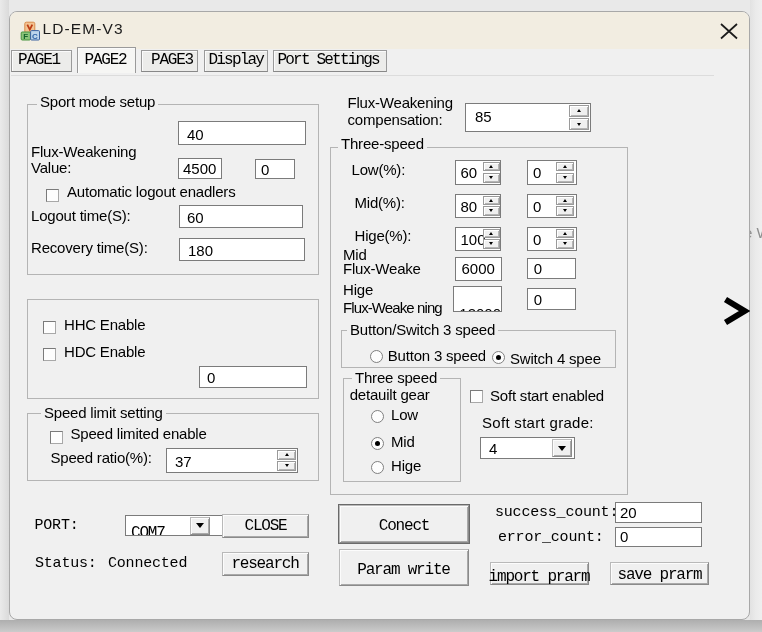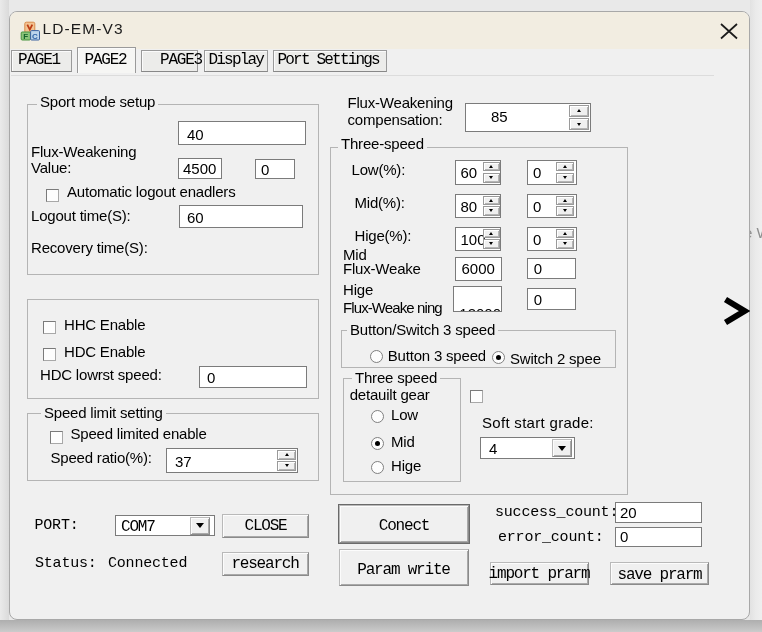--- a/index.html
+++ b/index.html
@@ -57,21 +57,21 @@
   <svg style="position:absolute;left:708px;top:9px" width="22" height="22" viewBox="0 0 22 22">
     <path d="M3 3 L19 17.5 M19 3 L3 17.5" stroke="#1b1b1b" stroke-width="1.7" fill="none"></path>
   </svg>
 
   <div class="tab" style="left:1px;width:61px;padding-left:6px">
       <span class="mono">PAGE1</span>
     </div>
   <div class="tab sel" style="left:66.5px;width:59px;padding-left:7px">
       <span class="mono">PAGE2</span>
     </div>
-  <div class="tab" style="left:131px;width:57px;padding-left:18px">
+  <div class="tab" style="left:131px;width:57px;padding-left:9px">
       <span class="mono">PAGE3</span>
     </div>
   <div class="tab" style="left:194px;width:64px;padding-left:3.5px">
       <span class="mono" style="letter-spacing:-1.8px">Display</span>
     </div>
   <div class="tab" style="left:263px;width:114px;padding-left:3.5px">
       <span class="mono" style="letter-spacing:-1.8px">Port Settings</span>
     </div>
   <div style="position:absolute;left:1px;top:62.5px;width:703px;height:1px;background:#dcdcdc"></div>
 
@@ -80,43 +80,43 @@
   <div class="tb" style="left:168px;top:109px;width:128px;height:24px;padding:4px 0 0 8px">40</div>
   <div class="lbl" style="left:21px;top:131px">Flux-Weakening</div>
   <div class="lbl" style="left:21px;top:147px">Value:</div>
   <div class="tb" style="left:168px;top:146px;width:44px;height:21px;padding:1px 0 0 4px">4500</div>
   <div class="tb" style="left:245px;top:147px;width:40px;height:20px;padding:1px 0 0 5px">0</div>
   <div class="cb" style="left:36px;top:177px"></div>
   <div class="lbl" style="left:57px;top:171px;width:169px;overflow:hidden">Automatic logout enadlers</div>
   <div class="lbl" style="left:21px;top:195px">Logout time(S):</div>
   <div class="tb" style="left:169px;top:193px;width:124px;height:23px;padding:3px 0 0 7px">60</div>
   <div class="lbl" style="left:21px;top:227px">Recovery time(S):</div>
+  <div class="tb" style="left:169px;top:226px;width:126px;height:23px;padding:3px 0 0 8px">180</div>
 
   <div class="grp" style="left:17px;top:287px;width:292px;height:100px"></div>
   <div class="cb" style="left:33px;top:309px"></div>
   <div class="lbl" style="left:54px;top:304px">HHC Enable</div>
   <div class="cb" style="left:33px;top:336px"></div>
   <div class="lbl" style="left:54px;top:331px">HDC Enable</div>
-  <div class="lbl" style="left:30px;top:354px">HDC lowrst speed:</div>
   <div class="tb" style="left:189px;top:354px;width:108px;height:22px;padding:2px 0 0 7px">0</div>
 
   <div class="grp" style="left:17px;top:400.5px;width:292px;height:68.5px"></div>
   <div class="glab" style="left:31px;top:391.5px">Speed limit setting</div>
   <div class="cb" style="left:39.5px;top:418.5px"></div>
   <div class="lbl" style="left:60.5px;top:413px">Speed limited enable</div>
   <div class="lbl" style="left:40.5px;top:436.5px">Speed ratio(%):</div>
   <div class="tb" style="left:156px;top:435.5px;width:132px;height:25px;padding:4px 0 16px 8px">37</div>
   <div class="spin" style="left:267px;top:438px;width:19px;height:20.5px">
     <div class="spb up"></div>
       <div class="spb dn"></div>
   </div>
 
   <div class="lbl" style="left:337.5px;top:81.5px">Flux-Weakening</div>
   <div class="lbl" style="left:337.5px;top:98.5px">compensation:</div>
-  <div class="tb" style="left:455px;top:91px;width:126px;height:28.5px;padding:4px 0 0 25px">85</div>
+  <div class="tb" style="left:455px;top:91px;width:126px;height:28.5px;padding:4px 0 0 9px">85</div>
   <div class="spin" style="left:559px;top:93px;width:20px;height:25px">
     <div class="spb up"></div>
       <div class="spb dn"></div>
   </div>
 
   <div class="grp" style="left:319.5px;top:135px;width:298px;height:347.5px"></div>
   <div class="glab" style="left:328px;top:122.5px">Three-speed</div>
   <div class="lbl" style="left:341.5px;top:148.5px">Low(%):</div>
   <div class="tb" style="left:444.5px;top:147.5px;width:46.5px;height:25px;padding:3px 0 0 5px">60</div>
   <div class="spin" style="left:472.5px;top:149.5px;width:17px;height:21px">
@@ -157,41 +157,42 @@
   <div class="lbl" style="left:333px;top:268.5px">Hige</div>
   <div class="lbl" style="left:333px;top:286.5px;letter-spacing:-0.9px">Flux-Weake ning</div>
   <div class="tb" style="left:443.3px;top:274px;width:48.3px;height:25.5px;padding:18px 0 0 5px">12000</div>
   <div class="tb" style="left:516.8px;top:276px;width:49.5px;height:22px;padding:2px 0 0 6px">0</div>
 
   <div class="grp" style="left:330.5px;top:317.5px;width:275px;height:38px"></div>
   <div class="glab" style="left:337px;top:308.5px">Button/Switch 3 speed</div>
   <div class="rb" style="left:359.5px;top:337.5px"></div>
   <div class="lbl" style="left:377.8px;top:335px;width:97px;overflow:hidden">Button 3 speed</div>
   <div class="rb on" style="left:481.5px;top:339px"></div>
-  <div class="lbl" style="left:500px;top:337.5px">Switch 2 spee</div>
+  <div class="lbl" style="left:500px;top:337.5px">Switch 4 spee</div>
 
   <div class="grp" style="left:333px;top:366px;width:118px;height:103.5px"></div>
   <div class="glab" style="left:342px;top:357px">Three speed</div>
   <div class="lbl" style="left:339.7px;top:374px">detauilt gear</div>
   <div class="rb" style="left:360.7px;top:398.3px"></div>
   <div class="lbl" style="left:381px;top:394px">Low</div>
   <div class="rb on" style="left:360.7px;top:424.5px"></div>
   <div class="lbl" style="left:381px;top:420.5px">Mid</div>
   <div class="rb" style="left:360.7px;top:449px"></div>
   <div class="lbl" style="left:381px;top:445px">Hige</div>
 
   <div class="cb" style="left:460px;top:378px"></div>
+  <div class="lbl" style="left:480px;top:375px">Soft start enabled</div>
   <div class="lbl" style="left:472px;top:402px;letter-spacing:0.3px">Soft start grade:</div>
   <div class="tb" style="left:470px;top:425px;width:94.5px;height:21.5px;padding:2px 0 0 8px">4</div>
   <div class="btn" style="left:542px;top:427px;width:20px;height:18px">
       <span class="dd"></span>
     </div>
 
   <div class="lbl mono" style="left:24.5px;top:505px">PORT:</div>
-  <div class="tb" style="left:105px;top:503px;width:100px;height:21px;padding:1px 0 0 5px"><span class="mono">COM7</span></div>
+  <div class="tb" style="left:115px;top:503px;width:100px;height:21px;padding:7px 0 0 5px"><span class="mono">COM7</span></div>
   <div class="btn" style="left:179.5px;top:504.5px;width:20px;height:18px">
       <span class="dd"></span>
     </div>
   <div class="btn" style="left:212px;top:501.5px;width:87px;height:24px">
       <span class="mono">CLOSE</span>
     </div>
   <div class="lbl mono" style="left:25px;top:543px">Status:</div>
   <div class="lbl mono" style="left:98px;top:543px">Connected</div>
   <div class="btn" style="left:211.5px;top:540px;width:87px;height:23.5px">
       <span class="mono">research</span>
@@ -202,21 +203,21 @@
     </div>
   <div class="btn" style="left:328.5px;top:537px;width:130px;height:37px">
       <span class="mono" style="padding-top:4px">Param write</span>
     </div>
 
   <div class="lbl mono" style="left:485px;top:492px">success_count:</div>
   <div class="tb" style="left:605px;top:489.5px;width:87px;height:21px;padding:1px 0 16px 4px">20</div>
   <div class="lbl mono" style="left:488px;top:516.5px">error_count:</div>
   <div class="tb" style="left:605px;top:515px;width:87px;height:19.5px;padding:0 0 0 4px">0</div>
   <div class="btn" style="left:479.5px;top:550px;width:99px;height:23px">
-      <span class="mono" style="padding-top:0">import prarm</span>
+      <span class="mono" style="padding-top:6px">import prarm</span>
     </div>
   <div class="btn" style="left:600px;top:550px;width:99px;height:23px">
       <span class="mono" style="padding-top:2px">save prarm</span>
     </div>
 
   <svg style="position:absolute;left:708px;top:281.5px;z-index:5" width="32" height="34" viewBox="0 0 32 34">
     <path d="M7.5 5.5 L26.5 17 L7.5 28.5" stroke="#000" stroke-width="6" fill="none"></path>
   </svg>
 </div>
 

